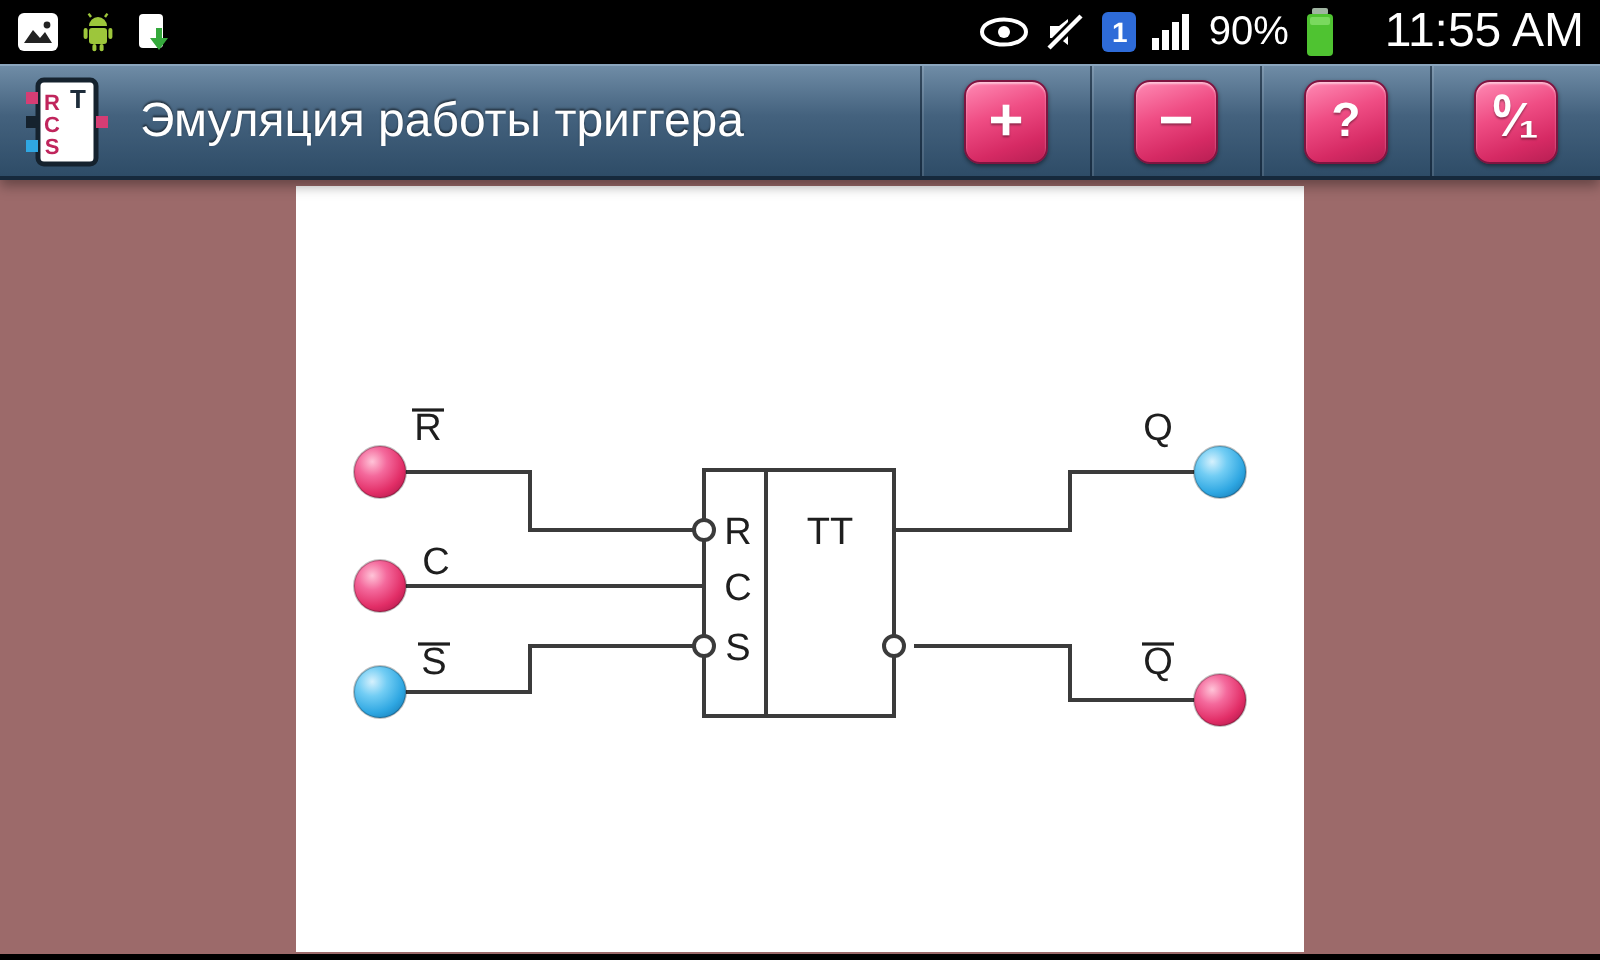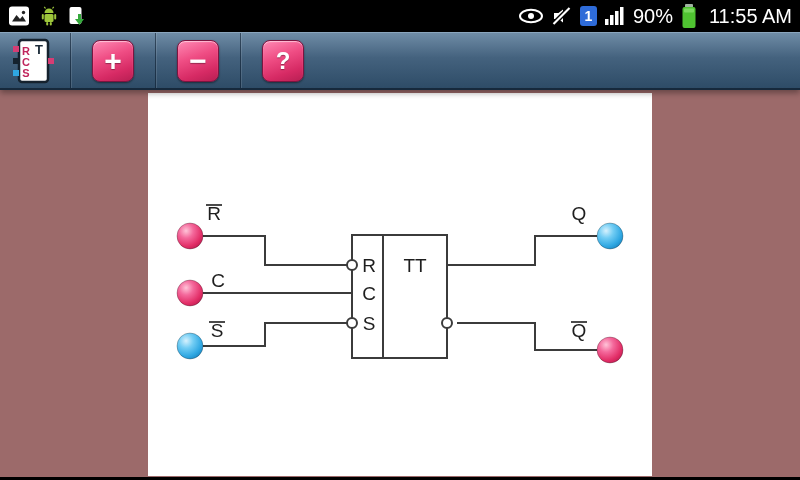--- a/index.html
+++ b/index.html
@@ -9,21 +9,21 @@
 
   
   .status-bar{position:absolute;top:0;left:0;right:0;height:32px;background:#000;
     display:flex;align-items:center;justify-content:space-between;padding:0 8px;z-index:5}
   .sb-left{display:flex;align-items:center;gap:10px}
   .sb-right{display:flex;align-items:center;gap:8px}
   .sim-badge{display:inline-flex;align-items:center;justify-content:center;
     width:17px;height:20px;background:#2e6bd8;border-radius:3px;color:#fff;
     font-size:14px;font-weight:bold}
   .battery-pct{color:#fff;font-size:20px}
-  .time{color:#fff;font-size:20px;margin-left:4px}
+  .time{color:#fff;font-size:24px;margin-left:16px}
 
   
   .action-bar{position:absolute;top:32px;left:0;right:0;height:58px;
     background:linear-gradient(#74clear, #000);
     background:linear-gradient(#6f8ca6,#44627e 45%,#2e4c67);
     border-top:1px solid #8aa5bd;border-bottom:2px solid #16293c;
     display:flex;align-items:center;z-index:4;
     box-shadow:0 3px 6px rgba(0,0,0,.35)}
   .app-icon{width:50px;height:48px;margin:0 12px 0 8px;flex:0 0 auto}
   .ab-title{flex:1;color:#fff;font-size:24px;white-space:nowrap;overflow:hidden;
@@ -111,29 +111,33 @@
         <rect x="5" y="9" width="6" height="6" fill="#d63d74"></rect>
         <rect x="5" y="21" width="6" height="6" fill="#15222e"></rect>
         <rect x="5" y="33" width="6" height="6" fill="#2fa7e2"></rect>
         <rect x="40" y="21" width="6" height="6" fill="#d63d74"></rect>
         <text x="31" y="17" font-size="13" font-weight="bold" fill="#1d2c3a" text-anchor="middle">T</text>
         <text x="18" y="18" font-size="11" font-weight="bold" fill="#c0255c" text-anchor="middle">R</text>
         <text x="18" y="29" font-size="11" font-weight="bold" fill="#c0255c" text-anchor="middle">C</text>
         <text x="18" y="40" font-size="11" font-weight="bold" fill="#c0255c" text-anchor="middle">S</text>
       </svg>
     </div>
+    <div class="ab-title">Эмуляция работы триггера</div>
     <div class="ab-buttons">
       <div class="ab-cell">
         <span class="pink-btn">+</span>
       </div>
       <div class="ab-cell">
         <span class="pink-btn">−</span>
       </div>
       <div class="ab-cell">
         <span class="pink-btn small">?</span>
+      </div>
+      <div class="ab-cell">
+        <span class="pink-btn small">⁰⁄₁</span>
       </div>
     </div>
   </div>
 
   <div class="content">
     <div class="canvas">
       <svg class="circuit" viewBox="0 0 504 383">
         <defs>
           <radialGradient id="gPink" cx="0.35" cy="0.3" r="0.8">
             <stop offset="0" stop-color="#ffc4d8"></stop>

